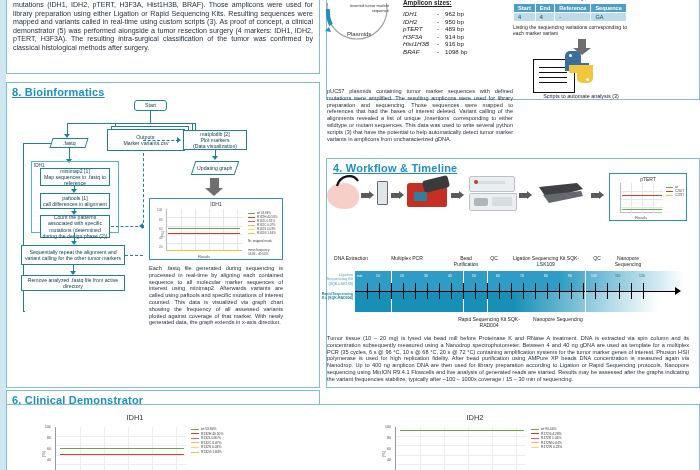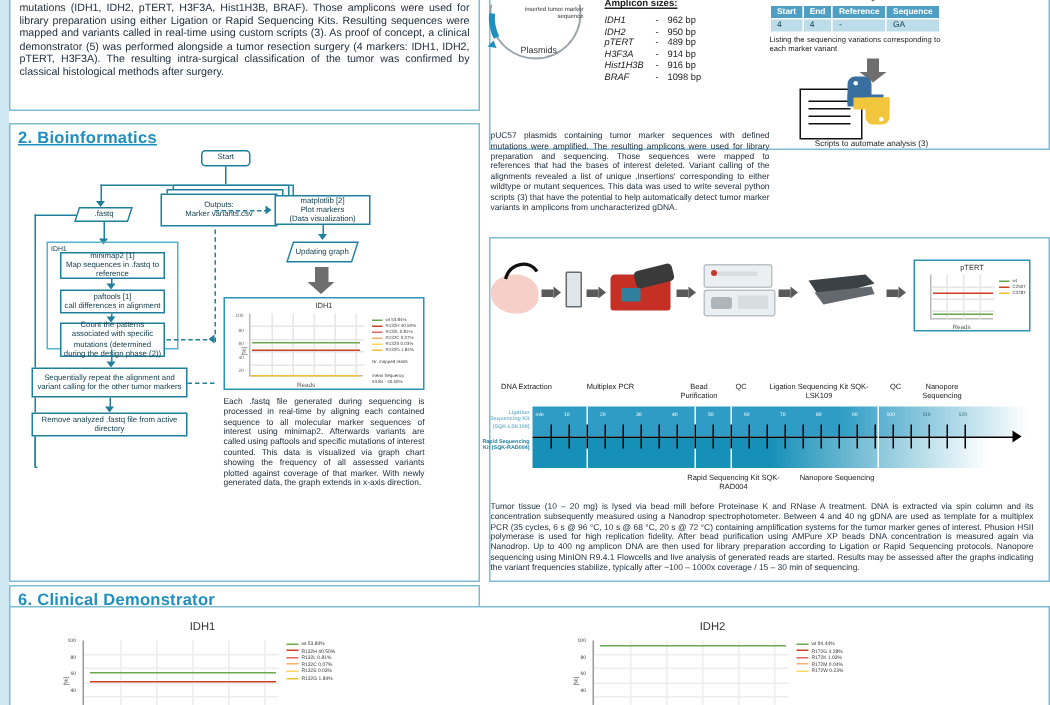--- a/index.html
+++ b/index.html
@@ -183,21 +183,21 @@
 
 <div class="poster">
 
   <div id="left-rail"></div>
 
   <div class="panel" id="intro-text">
     <p>mutations (IDH1, IDH2, pTERT, H3F3A, Hist1H3B, BRAF). Those amplicons were used for library preparation using either Ligation or Rapid Sequencing Kits. Resulting sequences were mapped and variants called in real-time using custom scripts (3). As proof of concept, a clinical demonstrator (5) was performed alongside a tumor resection surgery (4 markers: IDH1, IDH2, pTERT, H3F3A). The resulting intra-surgical classification of the tumor was confirmed by classical histological methods after surgery.</p>
   </div>
 
   <div class="panel" id="sec-bio">
-    <div class="sec-title">2. Bioinformatics</div>
+    <div class="sec-title">8. Bioinformatics</div>
 
     <div class="fc-box rounded" style="left:127px;top:17px;width:33px;height:11px;">Start</div>
 
     <div class="v-line" style="left:143px;top:28px;height:12px;"></div>
     <div class="h-line" style="left:60px;top:40px;width:128px;"></div>
     <div class="v-line" style="left:60px;top:40px;height:12px;"></div>
     <div class="v-line" style="left:188px;top:40px;height:9px;"></div>
     <div class="arrow-d" style="left:57px;top:51px;"></div>
 
     <div class="fc-para" style="left:44px;top:55px;width:36px;height:10px;">
@@ -391,20 +391,21 @@
       <div class="py-y" style="left:8px;top:14px;width:24px;height:8px;"></div>
       <div style="position:absolute;left:8px;top:3px;width:3px;height:3px;border-radius:50%;background:#fff;"></div>
       <div style="position:absolute;left:25px;top:27px;width:3px;height:3px;border-radius:50%;background:#fff;"></div>
     </div>
     <div style="position:absolute;left:196px;top:152px;width:116px;text-align:center;font-size:5.4px;color:#222;">Scripts to automate analysis (3)</div>
 
     <div style="position:absolute;left:0px;top:147px;width:186px;" class="tiny6">pUC57 plasmids containing tumor marker sequences with defined mutations were amplified. The resulting amplicons were used for library preparation and sequencing. Those sequences were mapped to references that had the bases of interest deleted. Variant calling of the alignments revealed a list of unique ‚Insertions‘ corresponding to either wildtype or mutant sequences. This data was used to write several python scripts (3) that have the potential to help automatically detect tumor marker variants in amplicons from uncharacterized gDNA.</div>
   </div>
 
   <div class="panel" id="sec-wf">
+    <div class="sec-title">4. Workflow &amp; Timeline</div>
 
     <div class="brain" style="left:0px;top:24px;width:32px;height:26px;"></div>
     <svg style="position:absolute;left:8px;top:14px;" width="26" height="16">
       <path d="M2 13 C 5 2, 18 0, 23 8" stroke="#111" stroke-width="2.2" fill="none"></path>
     </svg>
     <div class="garrow" style="left:34px;top:32px;">
       <div style="position:absolute;left:0;top:2px;width:8px;height:5px;background:#5a5a5a;"></div>
       <div style="position:absolute;left:8px;top:0;width:0;height:0;border-top:4.5px solid transparent;border-bottom:4.5px solid transparent;border-left:5px solid #5a5a5a;"></div>
     </div>
     <div class="tube" style="left:50px;top:22px;width:9px;height:22px;"></div>

